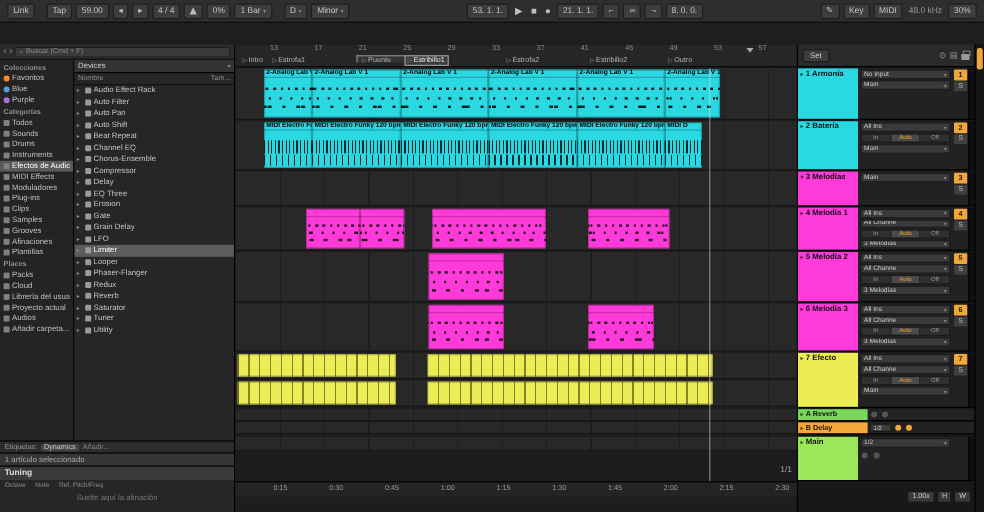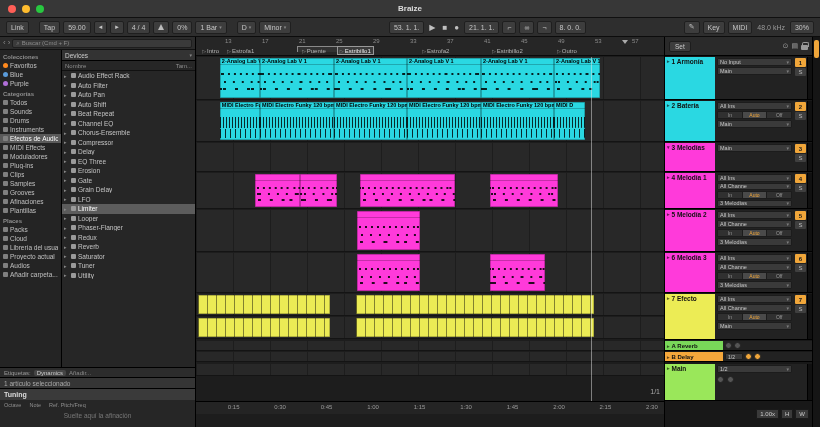--- a/index.html
+++ b/index.html
@@ -127,28 +127,20 @@
 
   
   .scrollstrip{flex:0 0 8px;background:#151515;position:relative;border-left:1px solid #000;}
   .sshandle{position:absolute;top:3px;left:1px;right:1px;height:18px;background:#f0a63a;border-radius:2px;}
 </style>
 </head>
 <body>
 
 <div class="app">
 
-  <div class="titlebar">
-    <div class="lights">
-      <span class="light red"></span>
-      <span class="light yellow"></span>
-      <span class="light green"></span>
-    </div>
-    <div class="title">Braize</div>
-  </div>
 
   <div class="transport">
     <span class="tbox">Link</span>
     <span class="tsep"></span>
     <span class="tbox">Tap</span>
     <span class="tbox">59.00</span>
     <span class="tbox">◂</span>
     <span class="tbox">▸</span>
     <span class="tbox">4 / 4</span>
     <span class="tbox">

